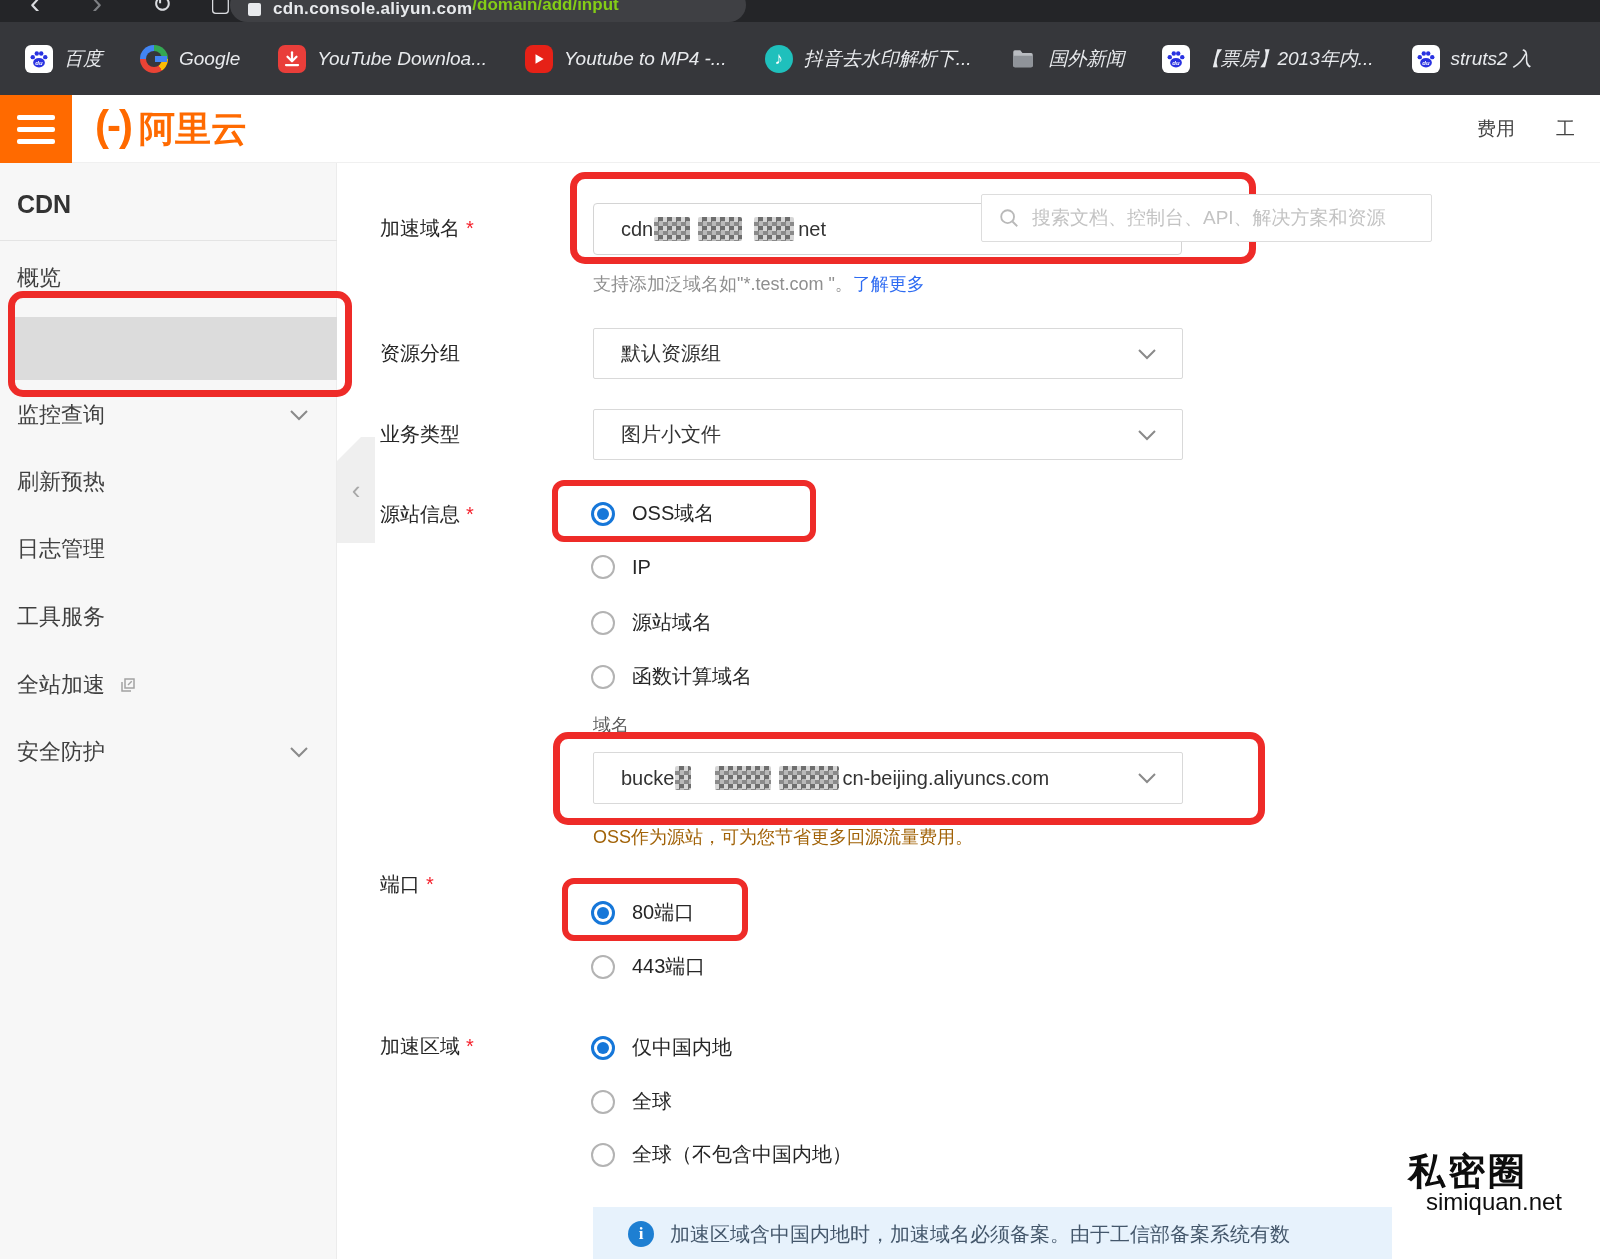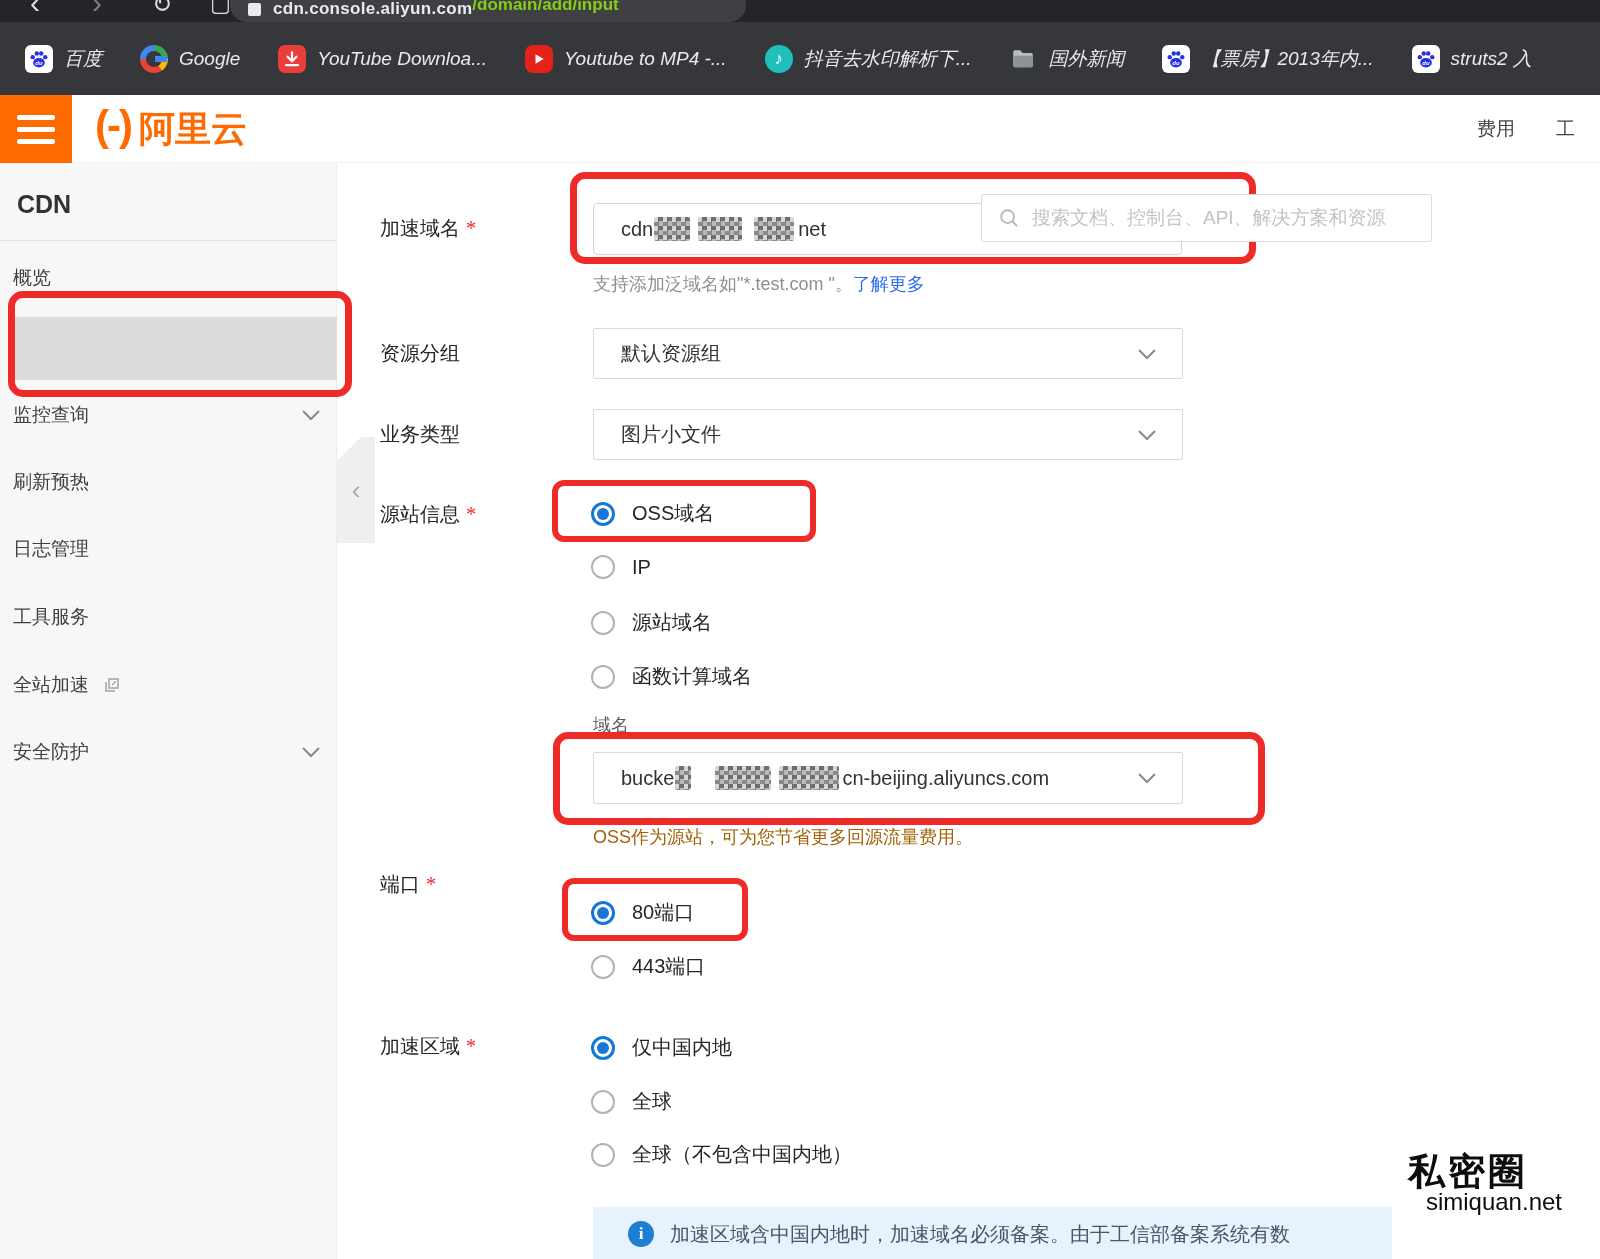--- a/index.html
+++ b/index.html
@@ -36,28 +36,28 @@
   .logo .zh { font-size:36px; font-weight:bold; margin-left:8px; }
   .searchbox { position:absolute; left:981px; top:99px; width:451px; height:48px; border:1px solid #ddd; border-radius:2px; display:flex; align-items:center; padding:0 16px; background:#fff; }
   .searchbox input { border:none; outline:none; flex:1; font-size:19px; color:#333; margin-left:12px; background:transparent; font-family:inherit; }
   .searchbox input::placeholder { color:#c3c3c3; }
   .hdr-link { position:absolute; top:0; height:68px; display:flex; align-items:center; font-size:19px; color:#444; cursor:pointer; }
 
   
   .sidebar { position:absolute; left:0; top:163px; width:337px; height:1096px; background:#f7f7f7; border-right:1px solid #ececec; z-index:5; }
   .sb-title { position:absolute; left:17px; top:27px; font-size:25px; font-weight:bold; color:#333; }
   .sb-divider { position:absolute; left:0; top:77px; width:337px; height:1px; background:#e4e4e4; }
-  .sb-item { position:absolute; left:12px; width:337px; height:32px; display:flex; align-items:center; padding-left:1px; font-size:19px; color:#404040; cursor:pointer; }
+  .sb-item { position:absolute; left:0; width:337px; height:32px; display:flex; align-items:center; padding-left:17px; font-size:22px; color:#404040; cursor:pointer; }
   .sb-item .chev { position:absolute; right:28px; }
   .sb-sel-bg { position:absolute; left:15px; top:154px; width:322px; height:63px; background:#dcdcdc; }
   .sb-item.sel { font-weight:bold; color:#1a1a1a; }
   .collapse-tab { position:absolute; left:337px; top:437px; width:38px; height:106px; background:#efefef; clip-path:polygon(0 24px,24px 0,100% 0,100% 100%,0 100%); display:flex; align-items:center; justify-content:center; color:#a8a8a8; font-size:26px; cursor:pointer; z-index:4; }
 
   
-  .flabel { position:absolute; font-size:20px; color:#262626; white-space:nowrap;font-family:Liberation Serif, serif; }
+  .flabel { position:absolute; font-size:20px; color:#262626; white-space:nowrap; }
   .star { color:#f5222d; margin-left:6px; }
   .tinput { position:absolute; left:593px; width:589px; height:52px; border:1px solid #d4d4d4; border-radius:4px; background:#fff; display:flex; align-items:center; padding-left:27px; font-size:20px; color:#333; }
   .tselect { position:absolute; left:593px; width:590px; height:51px; border:1px solid #d9d9d9; border-radius:2px; background:#fff; display:flex; align-items:center; padding:0 25px 0 27px; font-size:20px; color:#333; cursor:pointer; }
   .tselect .chev { margin-left:auto; }
   .mosaic { display:inline-block; height:24px; vertical-align:-5px; border-radius:2px;
             background:conic-gradient(#6e6e6e 0 25%,#b9b9b9 0 50%,#8a8a8a 0 75%,#d6d6d6 0) 0 0/9px 9px; }
   .hint { position:absolute; font-size:18px; color:#8f8f8f; white-space:nowrap; }
   .hlink { color:#2d6bf2; cursor:pointer;margin-top:32px; }
   .radio-row { position:absolute; display:flex; align-items:center; gap:17px; cursor:pointer; }
   .radio { width:24px; height:24px; border:2px solid #b3b3b3; border-radius:50%; background:#fff; flex:0 0 auto; }

